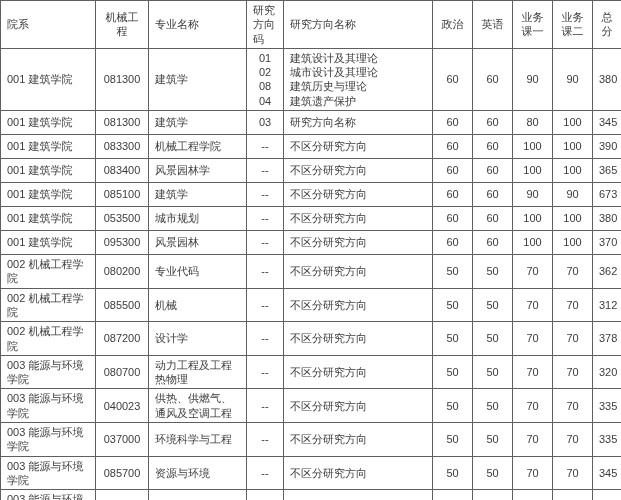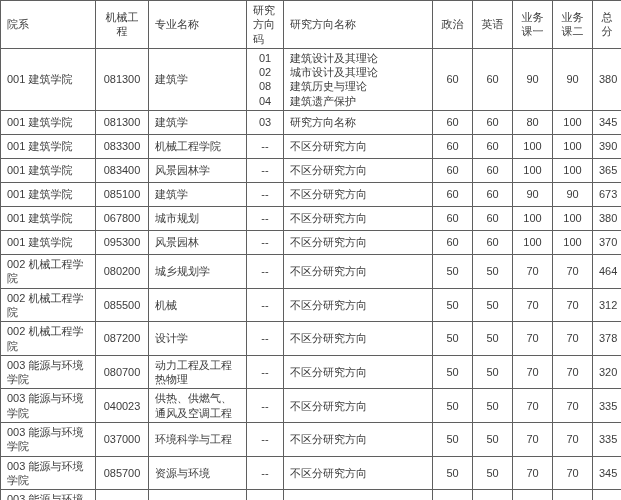--- a/index.html
+++ b/index.html
@@ -146,21 +146,21 @@
     <td class="al">不区分研究方向</td>
     <td class="ac">60</td>
     <td class="ac">60</td>
     <td class="ac">90</td>
     <td class="ac">90</td>
     <td class="ac">673</td>
   </tr>
 
   <tr>
     <td class="al">001 建筑学院</td>
-    <td class="ac">067800</td>
+    <td class="ac">053500</td>
     <td class="al">城市规划</td>
     <td class="ac">--</td>
     <td class="al">不区分研究方向</td>
     <td class="ac">60</td>
     <td class="ac">60</td>
     <td class="ac">100</td>
     <td class="ac">100</td>
     <td class="ac">380</td>
   </tr>
 
@@ -173,28 +173,28 @@
     <td class="ac">60</td>
     <td class="ac">60</td>
     <td class="ac">100</td>
     <td class="ac">100</td>
     <td class="ac">370</td>
   </tr>
 
   <tr>
     <td class="al">002 机械工程学院</td>
     <td class="ac">080200</td>
-    <td class="al">城乡规划学</td>
-    <td class="ac">--</td>
-    <td class="al">不区分研究方向</td>
-    <td class="ac">50</td>
-    <td class="ac">50</td>
-    <td class="ac">70</td>
-    <td class="ac">70</td>
-    <td class="ac">464</td>
+    <td class="al">专业代码</td>
+    <td class="ac">--</td>
+    <td class="al">不区分研究方向</td>
+    <td class="ac">50</td>
+    <td class="ac">50</td>
+    <td class="ac">70</td>
+    <td class="ac">70</td>
+    <td class="ac">362</td>
   </tr>
 
   <tr>
     <td class="al">002 机械工程学院</td>
     <td class="ac">085500</td>
     <td class="al">机械</td>
     <td class="ac">--</td>
     <td class="al">不区分研究方向</td>
     <td class="ac">50</td>
     <td class="ac">50</td>

